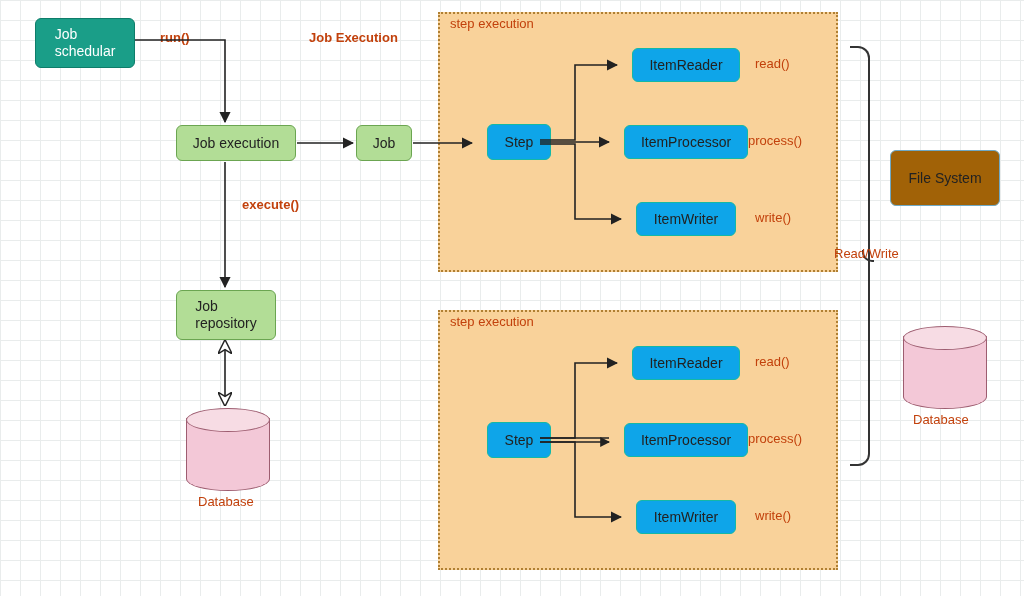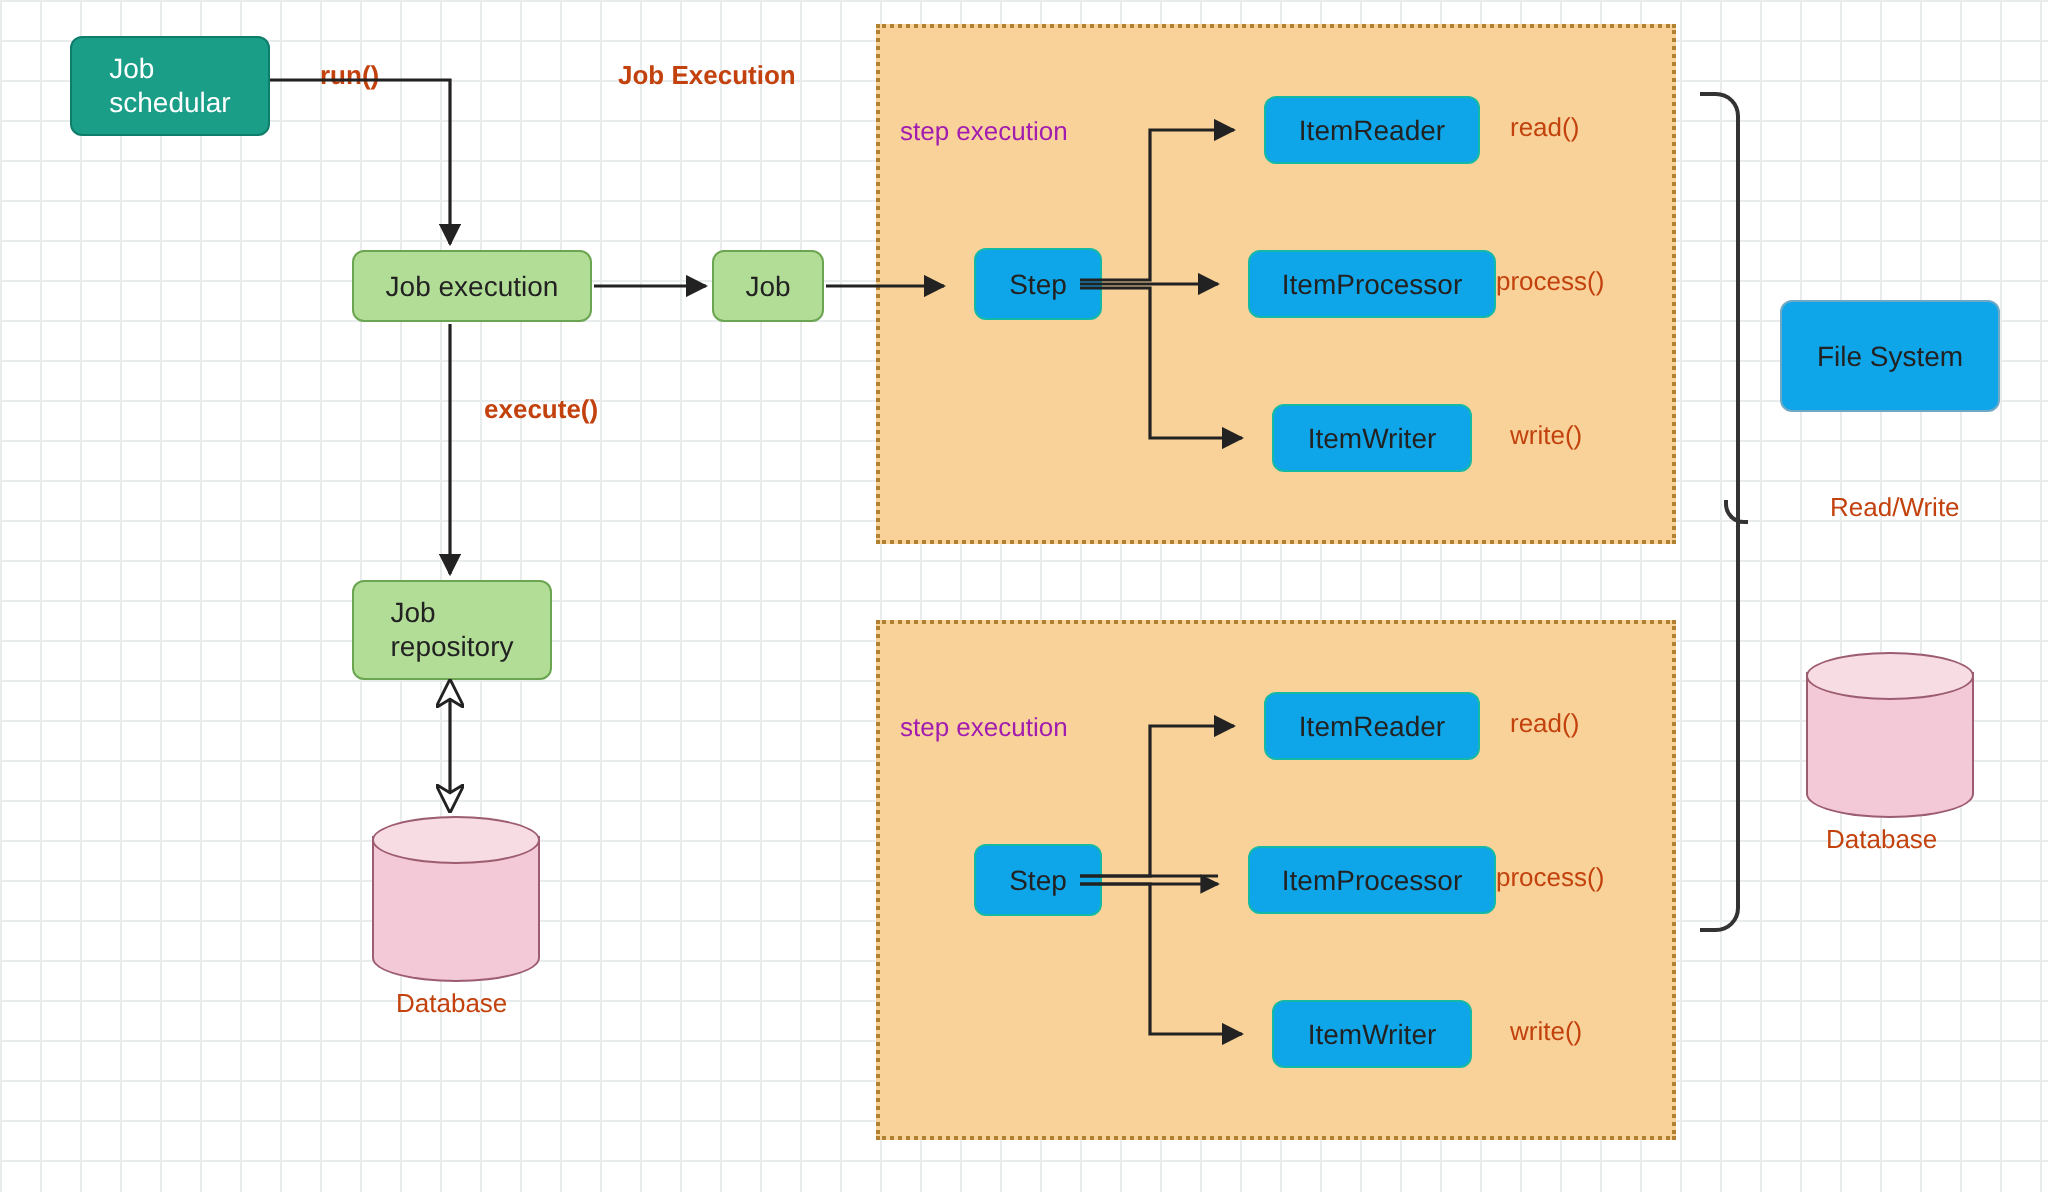--- a/index.html
+++ b/index.html
@@ -25,34 +25,33 @@
     text-align:left;
     font-size:14px;
     line-height:1.2;
     border-radius:6px;
     box-sizing:border-box;
     padding:4px 10px;
     white-space:pre-line;
   }
   .green{ background:#b2dd96; border:1px solid #6ba551;}
   .teal { background:#1a9e88; border:1px solid #0e7d6a; color:#fff;}
-  .blue { background:#0ea5e9; border:1px solid #6fa9c6;}
+  .blue { background:#a16207; border:1px solid #6fa9c6;}
   .white{ background:#0ea5e9; border:1px solid #14b8a6;margin-left:12px;}
   .panel{
     position:absolute;
     background:#f9d29a;
     border:2px dotted #b08033;
     box-sizing:border-box;
   }
   .panel-title{
     position:absolute;
     top:2px; left:10px;
     font-size:13px;
-    color:#a21caf;
-    margin-top:42px;
+    color:#c2410c;
   }
   .lbl{
     position:absolute;
     font-size:13px;
     color:#c2410c;
     white-space:nowrap;
   }
   .bold{font-weight:bold;}
   .brace{
     position:absolute;
@@ -117,21 +116,21 @@
 <div class="node white" style="left:620px; top:346px; width:108px; height:34px;">ItemReader</div>
 <div class="node white" style="left:612px; top:423px; width:124px; height:34px;">ItemProcessor</div>
 <div class="node white" style="left:624px; top:500px; width:100px; height:34px;">ItemWriter</div>
 <span class="lbl" style="left:755px; top:354px;">read()</span>
 <span class="lbl" style="left:748px; top:431px;">process()</span>
 <span class="lbl" style="left:755px; top:508px;">write()</span>
 
 <div class="brace" style="left:850px; top:46px; height:416px;">
   <div class="tip"></div>
 </div>
-<span class="lbl" style="left:915px; top:246px;">Read/Write</span>
+<span class="lbl" style="left:834px; top:246px;">Read/Write</span>
 
 <div class="node blue" style="left:890px; top:150px; width:110px; height:56px;">File System</div>
 
 <div style="position:absolute; left:903px; top:326px; width:82px; height:80px;">
   <div style="position:absolute; left:0; top:10px; width:82px; height:60px; background:#f3c8d7; border-left:1.5px solid #9d5d70; border-right:1.5px solid #9d5d70;"></div>
   <div style="position:absolute; left:0; top:60px; width:82px; height:22px; background:#f3c8d7; border:1.5px solid #9d5d70; border-top:none; border-radius:0 0 42px 42px/0 0 12px 12px;"></div>
   <div style="position:absolute; left:0; top:0; width:82px; height:22px; background:#f7dce4; border:1.5px solid #9d5d70; border-radius:50%;"></div>
 </div>
 <div class="lbl" style="left:913px; top:412px;">Database</div>
 

